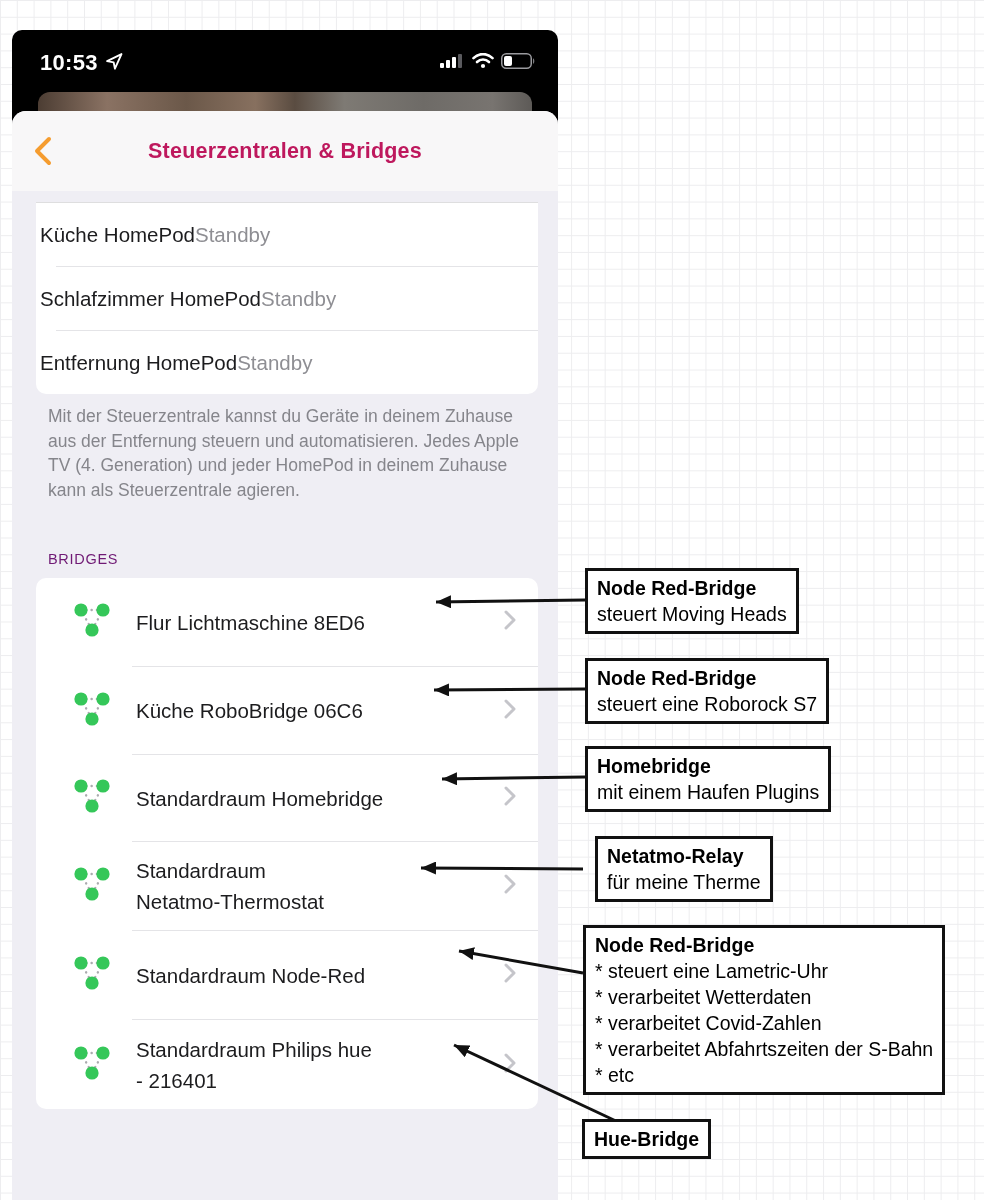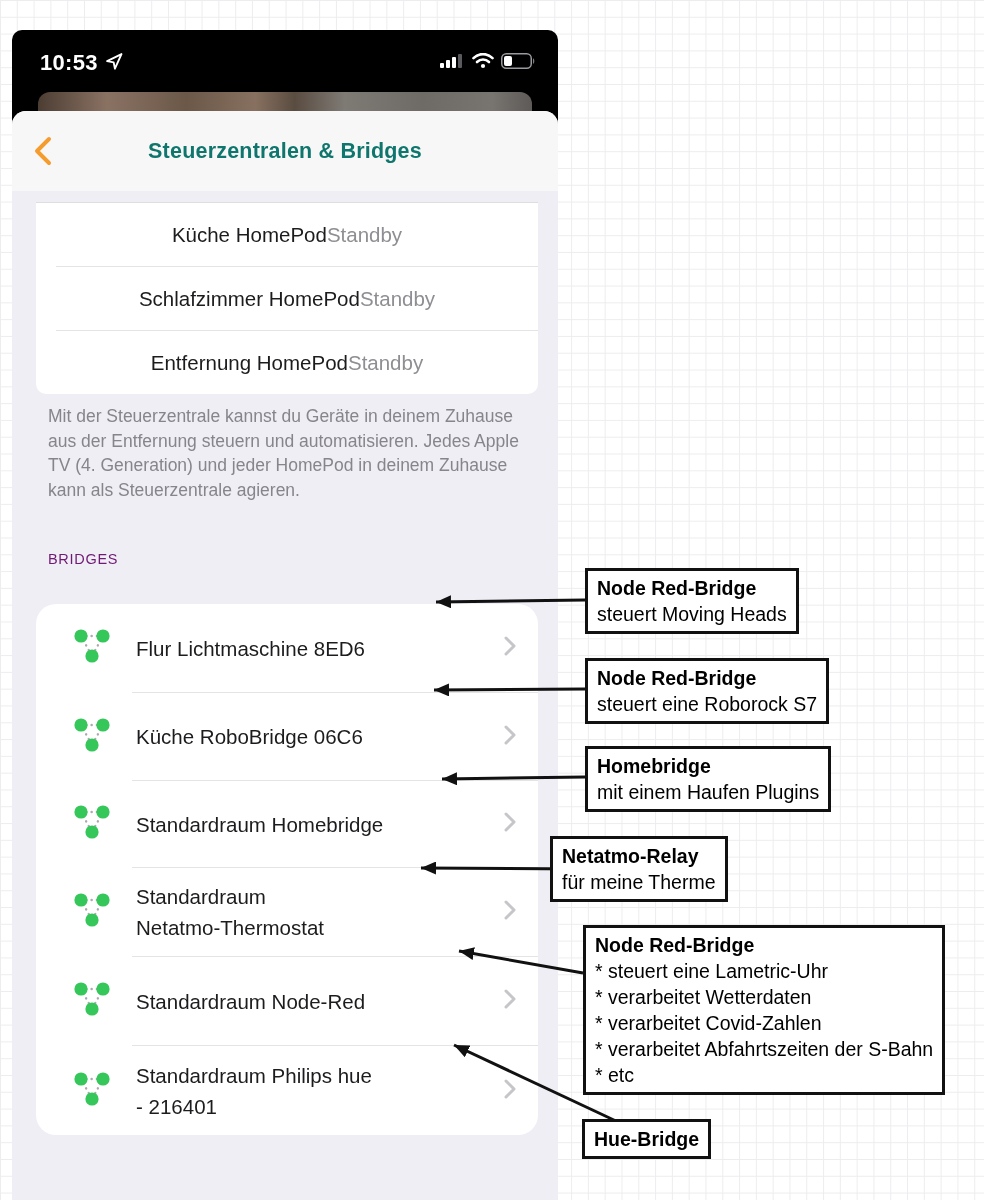--- a/index.html
+++ b/index.html
@@ -37,44 +37,44 @@
 
   .sheet {
     position:absolute; left:0; top:81px; width:546px; height:1094px;
     background:#efeef4; border-radius:14px 14px 0 0; overflow:hidden;
   }
   .sheet-header {
     position:relative; height:80px; background:#f8f7f8;
     display:flex; align-items:center; justify-content:center;
   }
   .back-btn { position:absolute; left:20px; top:24px; width:26px; height:32px; display:flex; align-items:center; cursor:pointer; }
-  .sheet-title { font-size:21.5px; font-weight:700; color:#0f766e; letter-spacing:.2px; }
+  .sheet-title { font-size:21.5px; font-weight:700; color:#be185d; letter-spacing:.2px; }
 
   .card {
     position:absolute; left:24px; width:502px; background:#fff;
   }
   .card1 { top:91px; border-radius:0 0 10px 10px; border-top:1px solid #dededf; }
   .hp-row {
-    height:63px; display:flex; align-items:center; justify-content:center;
-    padding:0 16px;
+    height:63px; display:flex; align-items:center; justify-content:flex-start;
+    padding:0 4px;
   }
   .hp-name { font-size:20.5px; color:#1c1c1e; }
   .hp-status { font-size:20.5px; color:#8e8e93; }
   .hp-div { height:1px; background:#e4e4e7; margin-left:20px; }
 
   .footer-note {
     position:absolute; left:36px; top:293px; width:474px;
     font-size:17.5px; line-height:24.5px; color:#85858b;
   }
   .section-label {
     position:absolute; left:36px; top:440px;
     font-size:14.5px; color:#701a75; letter-spacing:.7px;
   }
 
-  .card2 { top:493px; border-radius:20px; }
+  .card2 { top:467px; border-radius:10px; }
   .br-row { display:flex; align-items:center; padding-left:34px; position:relative; }
   .br-icon { width:44px; flex:0 0 44px; margin-right:22px; }
   .br-name { font-size:20.5px; color:#1c1c1e; line-height:31px; }
   .br-name span { display:block; }
   .br-chev { position:absolute; right:22px; top:50%; transform:translateY(-50%); }
   .br-div { height:1px; background:#e4e4e7; margin-left:96px; }
 
   
   .callout {
     position:absolute; background:#fff; border:3px solid #111;
@@ -324,21 +324,21 @@
 <div class="callout" style="left:585px; top:658px;">
   <span class="co-title">Node Red-Bridge</span>
   <span class="co-line">steuert eine Roborock S7</span>
 </div>
 
 <div class="callout" style="left:585px; top:746px;">
   <span class="co-title">Homebridge</span>
   <span class="co-line">mit einem Haufen Plugins</span>
 </div>
 
-<div class="callout" style="left:550px; top:836px;">
+<div class="callout" style="left:595px; top:836px;">
   <span class="co-title">Netatmo-Relay</span>
   <span class="co-line">für meine Therme</span>
 </div>
 
 <div class="callout" style="left:583px; top:925px;">
   <span class="co-title">Node Red-Bridge</span>
   <span class="co-line">* steuert eine Lametric-Uhr</span>
   <span class="co-line">* verarbeitet Wetterdaten</span>
   <span class="co-line">* verarbeitet Covid-Zahlen</span>
   <span class="co-line">* verarbeitet Abfahrtszeiten der S-Bahn</span>

